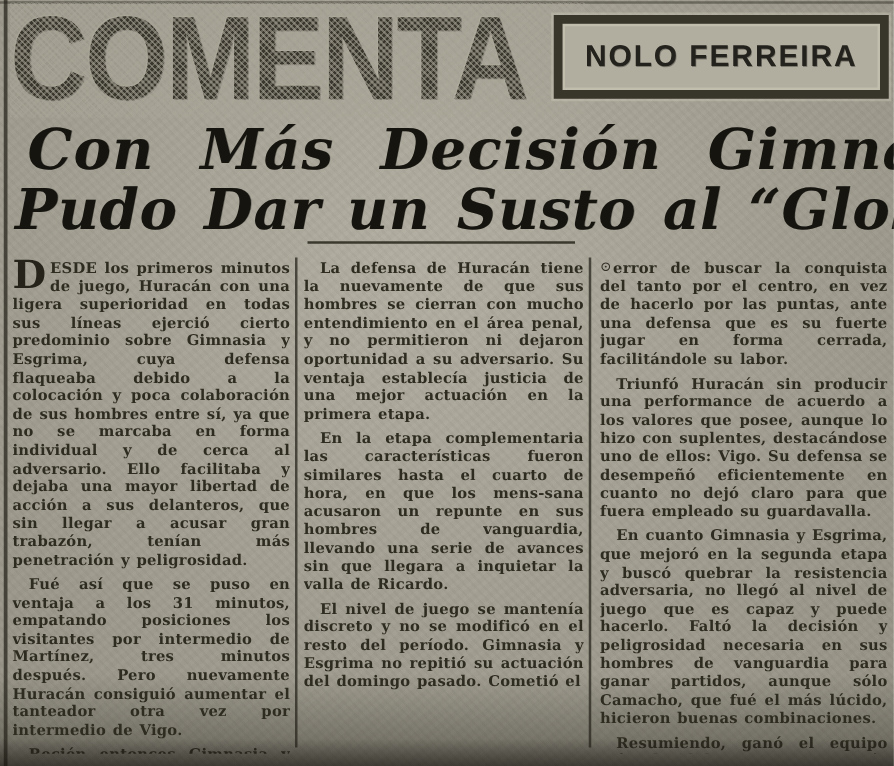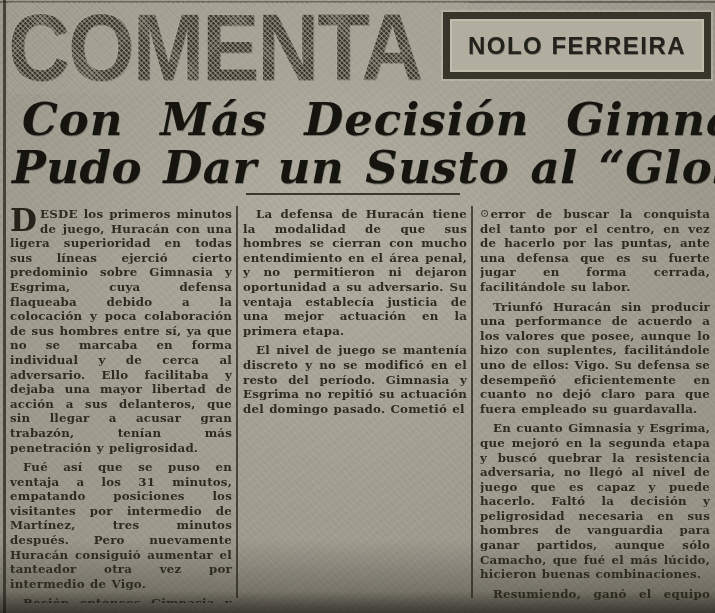--- a/index.html
+++ b/index.html
@@ -126,25 +126,26 @@
   <div class="col-rule rule-a"></div>
   <div class="col-rule rule-b"></div>
 
   <div class="col col1">
     <p><span class="dropcap">D</span><span>ESDE los primeros minutos de juego, Huracán con una ligera superioridad en todas sus líneas ejerció cierto predominio sobre Gimnasia y Esgrima, cuya defensa flaqueaba debido a la colocación y poca colaboración de sus hombres entre sí, ya que no se marcaba en forma individual y de cerca al adversario. Ello facilitaba y dejaba una mayor libertad de acción a sus delanteros, que sin llegar a acusar gran trabazón, tenían más penetración y peligrosidad.</span></p>
     <p class="indent">Fué así que se puso en ventaja a los 31 minutos, empatando posiciones los visitantes por intermedio de Martínez, tres minutos después. Pero nuevamente Huracán consiguió aumentar el tanteador otra vez por intermedio de Vigo.</p>
     <p class="indent">Recién entonces Gimnasia y Esgrima reaccionó en busca de alcanzar igualdad en las posiciones. Su línea media controló más</p>
   </div>
 
   <div class="col col2">
-    <p class="indent">La defensa de Huracán tiene la modalidad de que sus hombres se cierran con mucho entendimiento en el área penal, y no permitieron ni dejaron oportunidad a su adversario. Su ventaja establecía justicia de una mejor actuación en la primera etapa.</p>
+    <p class="indent">La defensa de Huracán tiene la nuevamente de que sus hombres se cierran con mucho entendimiento en el área penal, y no permitieron ni dejaron oportunidad a su adversario. Su ventaja establecía justicia de una mejor actuación en la primera etapa.</p>
+    <p class="indent">En la etapa complementaria las características fueron similares hasta el cuarto de hora, en que los mens-sana acusaron un repunte en sus hombres de vanguardia, llevando una serie de avances sin que llegara a inquietar la valla de Ricardo.</p>
     <p class="indent">El nivel de juego se mantenía discreto y no se modificó en el resto del período. Gimnasia y Esgrima no repitió su actuación del domingo pasado. Cometió el</p>
   </div>
 
   <div class="col col3">
     <p><span class="lead-mark">⊙</span><span>error de buscar la conquista del tanto por el centro, en vez de hacerlo por las puntas, ante una defensa que es su fuerte jugar en forma cerrada, facilitándole su labor.</span></p>
-    <p class="indent">Triunfó Huracán sin producir una performance de acuerdo a los valores que posee, aunque lo hizo con suplentes, facilitándole uno de ellos: Vigo. Su defensa se desempeñó eficientemente en cuanto no dejó claro para que fuera empleado su guardavalla.</p>
+    <p class="indent">Triunfó Huracán sin producir una performance de acuerdo a los valores que posee, aunque lo hizo con suplentes, destacándose uno de ellos: Vigo. Su defensa se desempeñó eficientemente en cuanto no dejó claro para que fuera empleado su guardavalla.</p>
     <p class="indent">En cuanto Gimnasia y Esgrima, que mejoró en la segunda etapa y buscó quebrar la resistencia adversaria, no llegó al nivel de juego que es capaz y puede hacerlo. Faltó la decisión y peligrosidad necesaria en sus hombres de vanguardia para ganar partidos, aunque sólo Camacho, que fué el más lúcido, hicieron buenas combinaciones.</p>
     <p class="indent">Resumiendo, ganó el equipo más decidido y que tuvo más oportunidades.</p>
   </div>
 
   <div class="smudge-bottom"></div>
 </div>
 
 </body></html>

